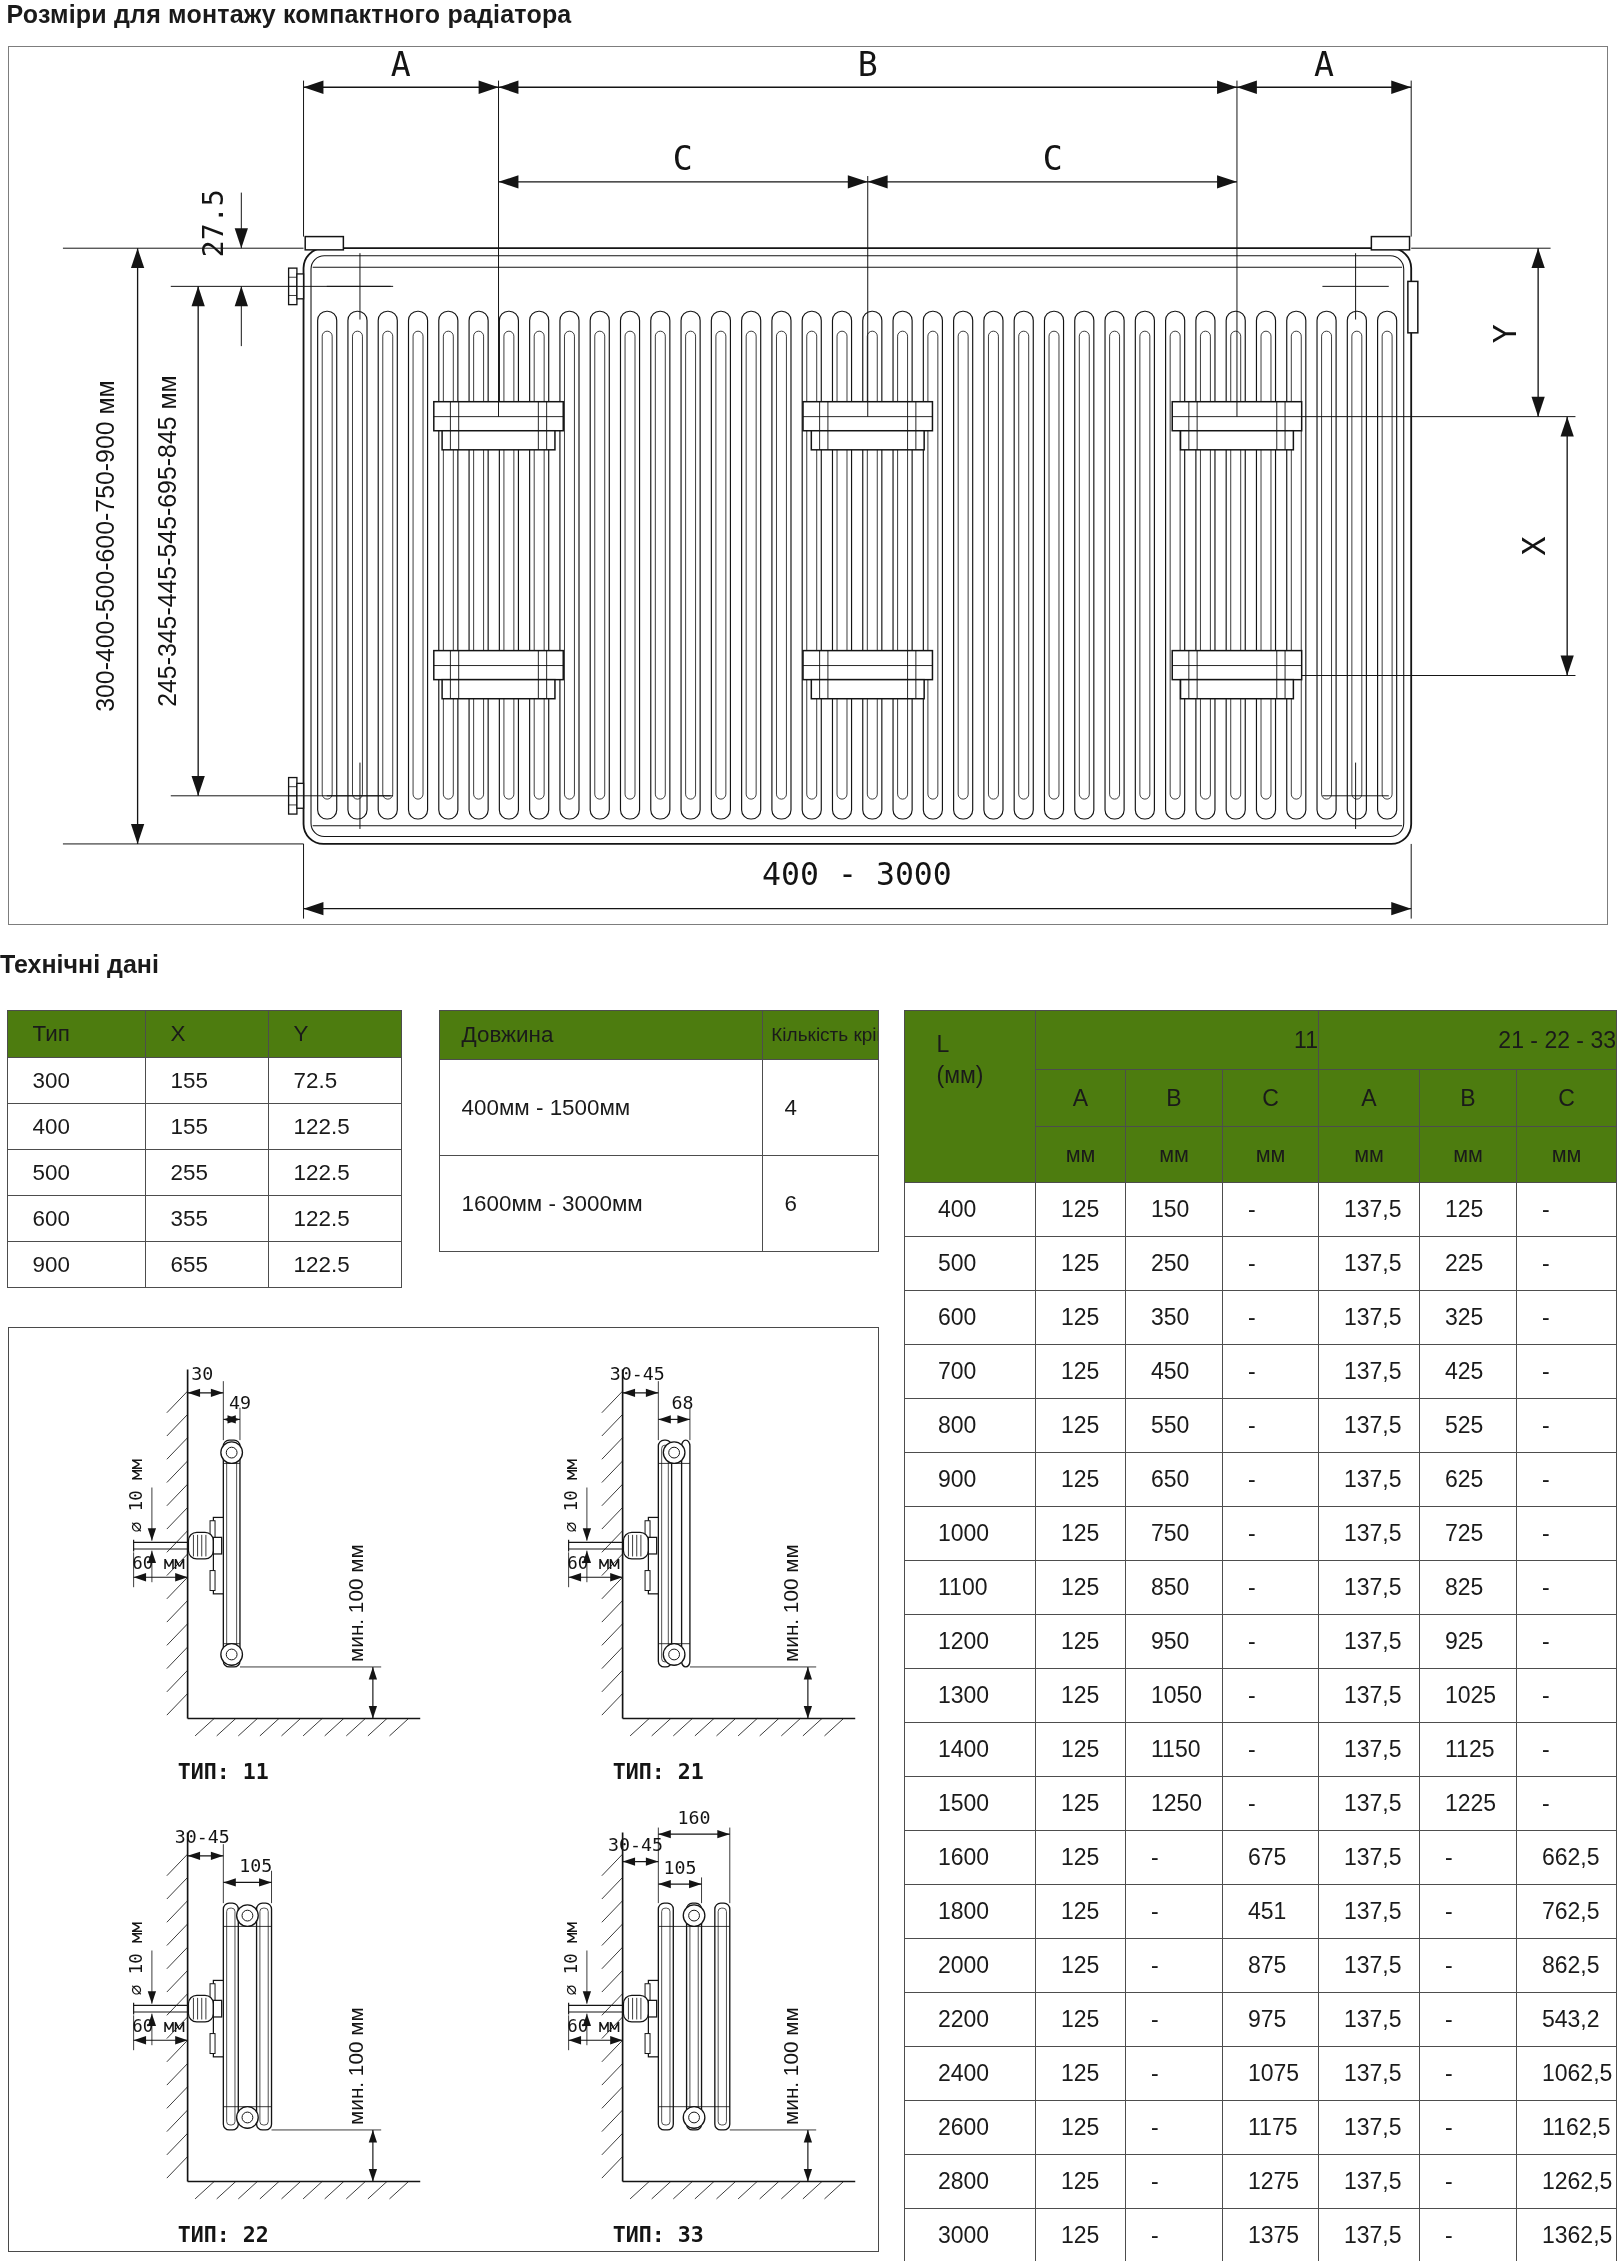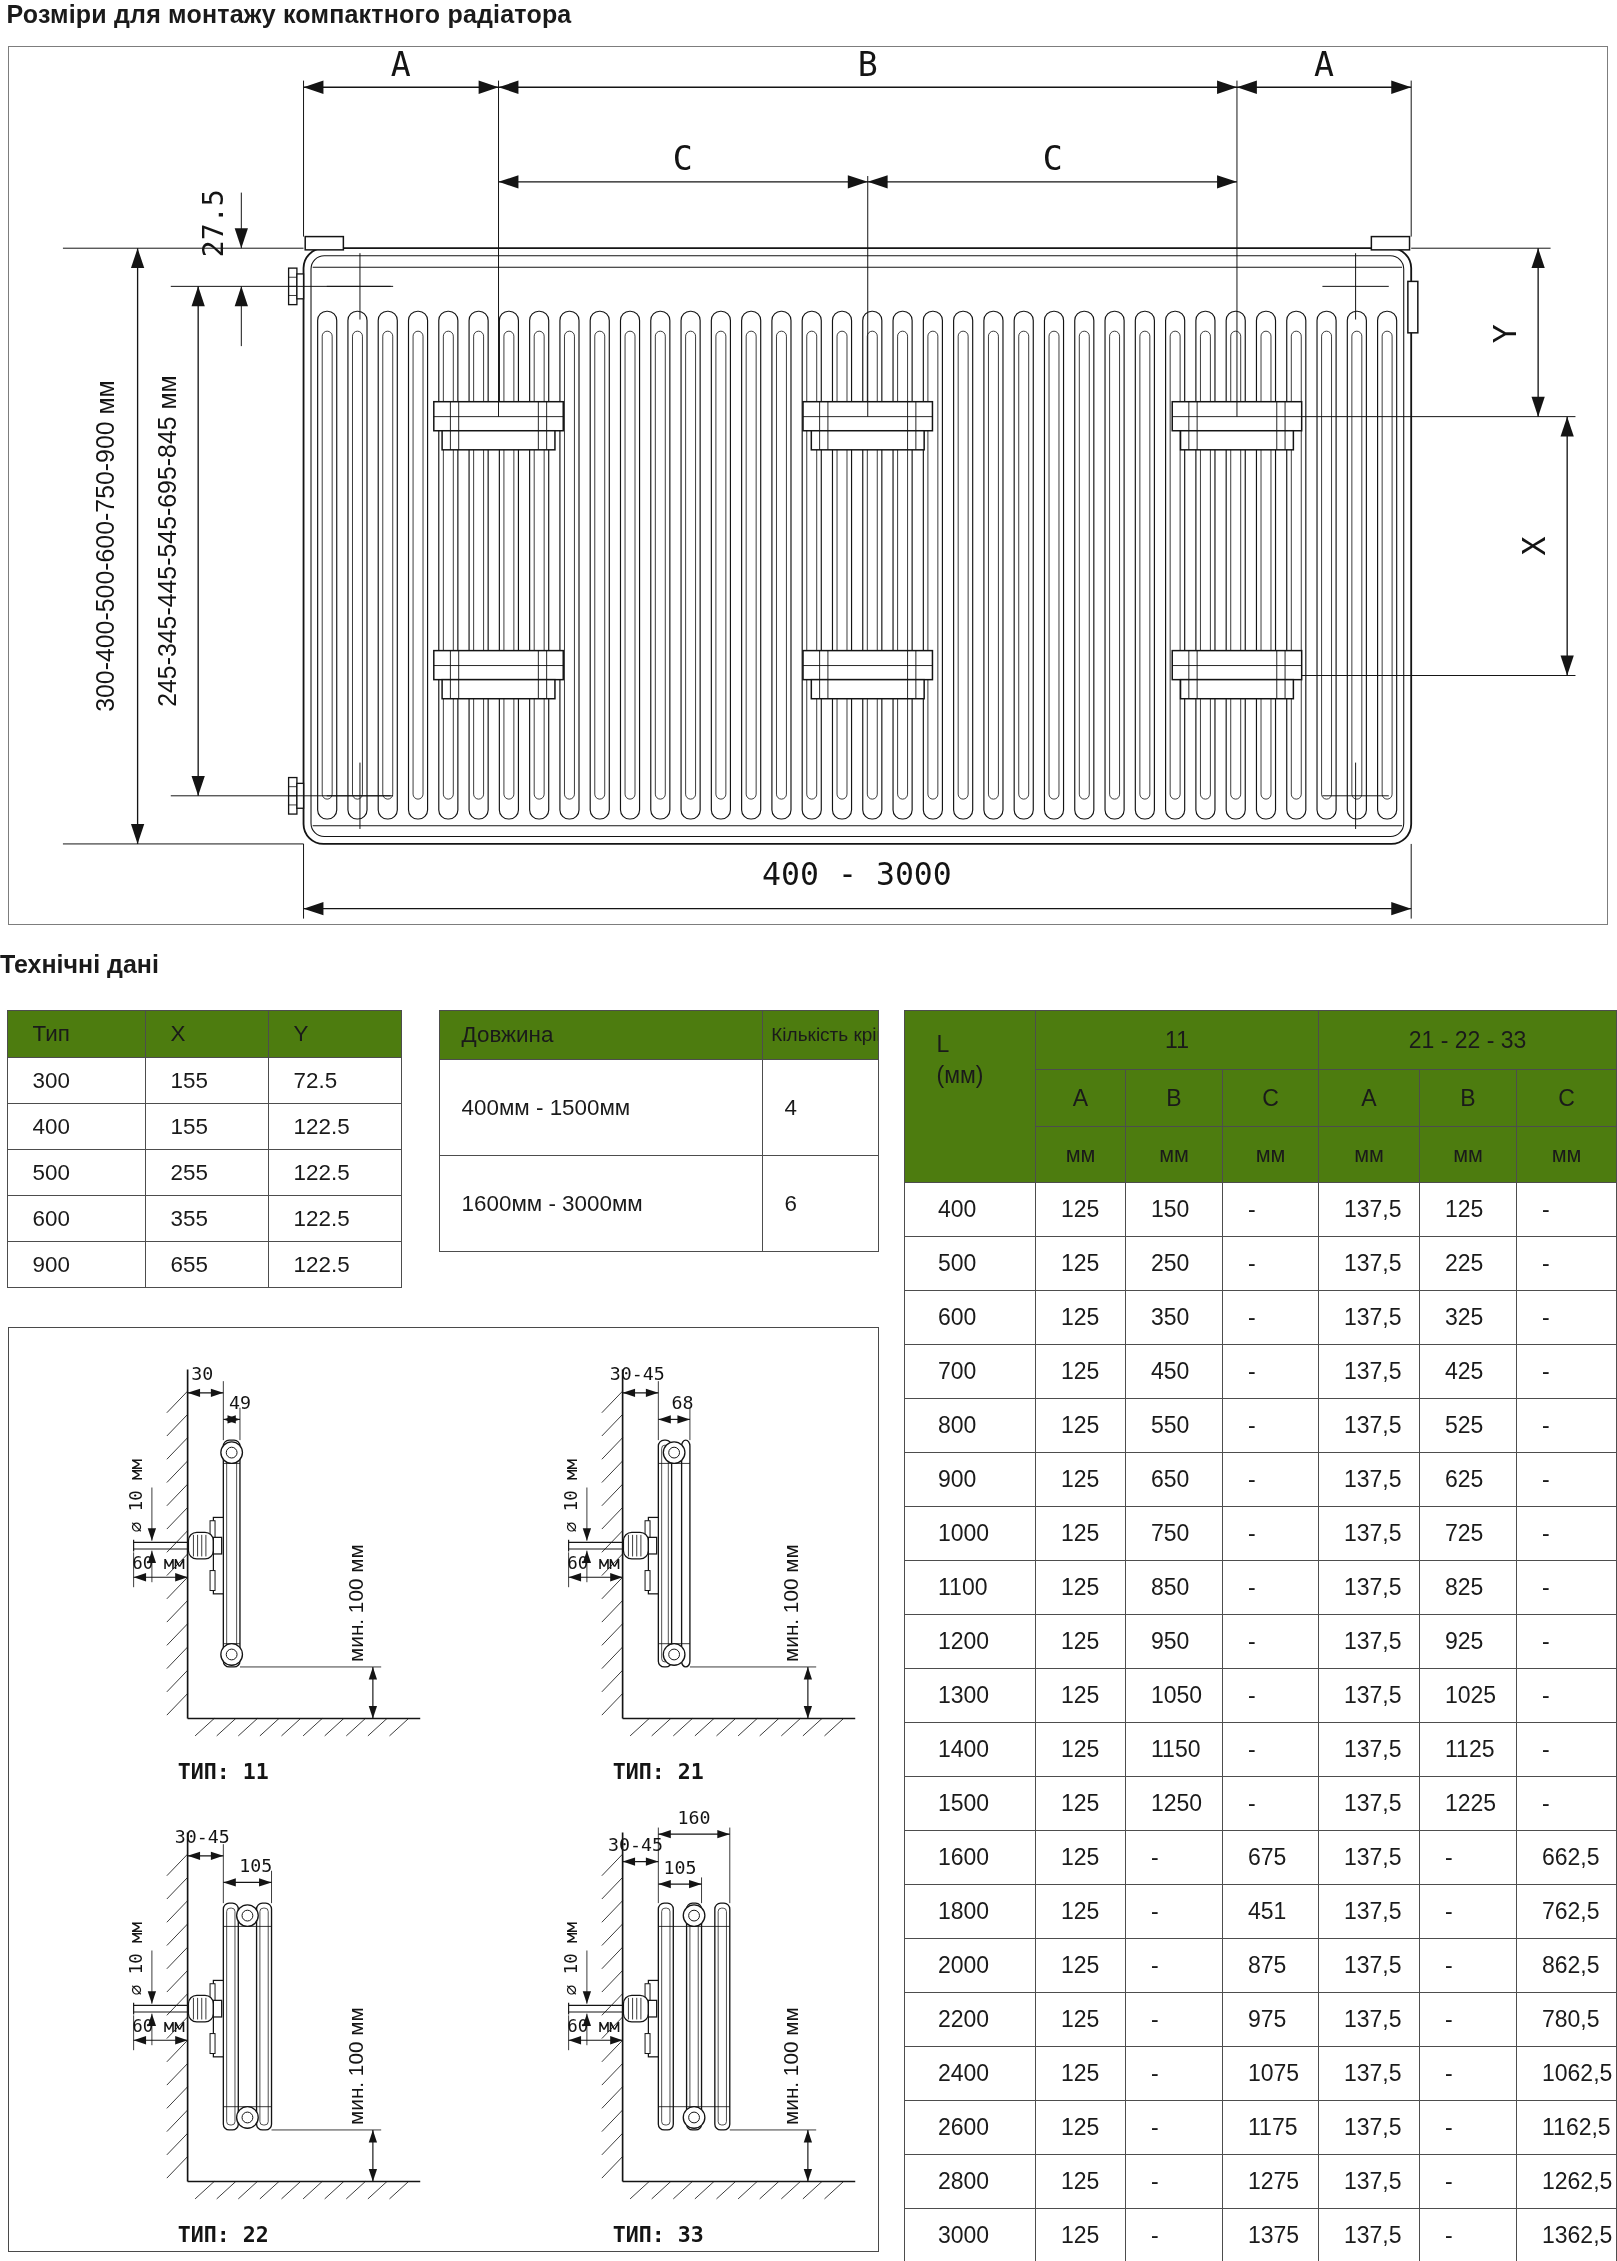--- a/index.html
+++ b/index.html
@@ -24,21 +24,21 @@
   #fixing-table{left:439px;top:1010px;width:439px;}
   #fixing-table th{height:48px;padding:0 0 0 21.6px;}
   #fixing-table th.small{font-size:19px;padding:0 0 0 8.3px;}
   #fixing-table td{height:95px;padding:0 0 0 21.6px;}
   
   #dim-table{left:904px;top:1010px;width:711px;}
   #dim-table th{font-size:23px;}
   #dim-table td{height:53px;padding:0 0 0 25px;font-size:23px;}
   #dim-table td.lcol{padding-left:33px;}
   #dim-table th.corner{vertical-align:top;padding:18px 0 0 31.5px;line-height:1.35;}
-  #dim-table th.grp{text-align:center;height:58px;padding:0;}
+  #dim-table th.grp{text-align:right;height:58px;padding:0;}
   #dim-table th.sub{text-align:center;height:56px;padding:0;}
   #dim-table th.unit{text-align:center;height:55px;padding:0;font-size:21.6px;}
   
   #mount-box{left:8.3px;top:1327px;width:871px;height:925px;border:1.7px solid #4a4a4a;box-sizing:border-box;
     display:grid;grid-template-columns:1fr 1fr;grid-template-rows:1fr 1fr;}
   .mount-cell{position:relative;}
   .mount-cell svg{display:block;width:100%;height:100%;}
 </style>
 </head>
 <body>
@@ -476,21 +476,21 @@
         <td>-</td>
         <td>862,5</td>
       </tr>
       <tr>
         <td class="lcol">2200</td>
         <td>125</td>
         <td>-</td>
         <td>975</td>
         <td>137,5</td>
         <td>-</td>
-        <td>780,5</td>
+        <td>543,2</td>
       </tr>
       <tr>
         <td class="lcol">2400</td>
         <td>125</td>
         <td>-</td>
         <td>1075</td>
         <td>137,5</td>
         <td>-</td>
         <td>1062,5</td>
       </tr>

